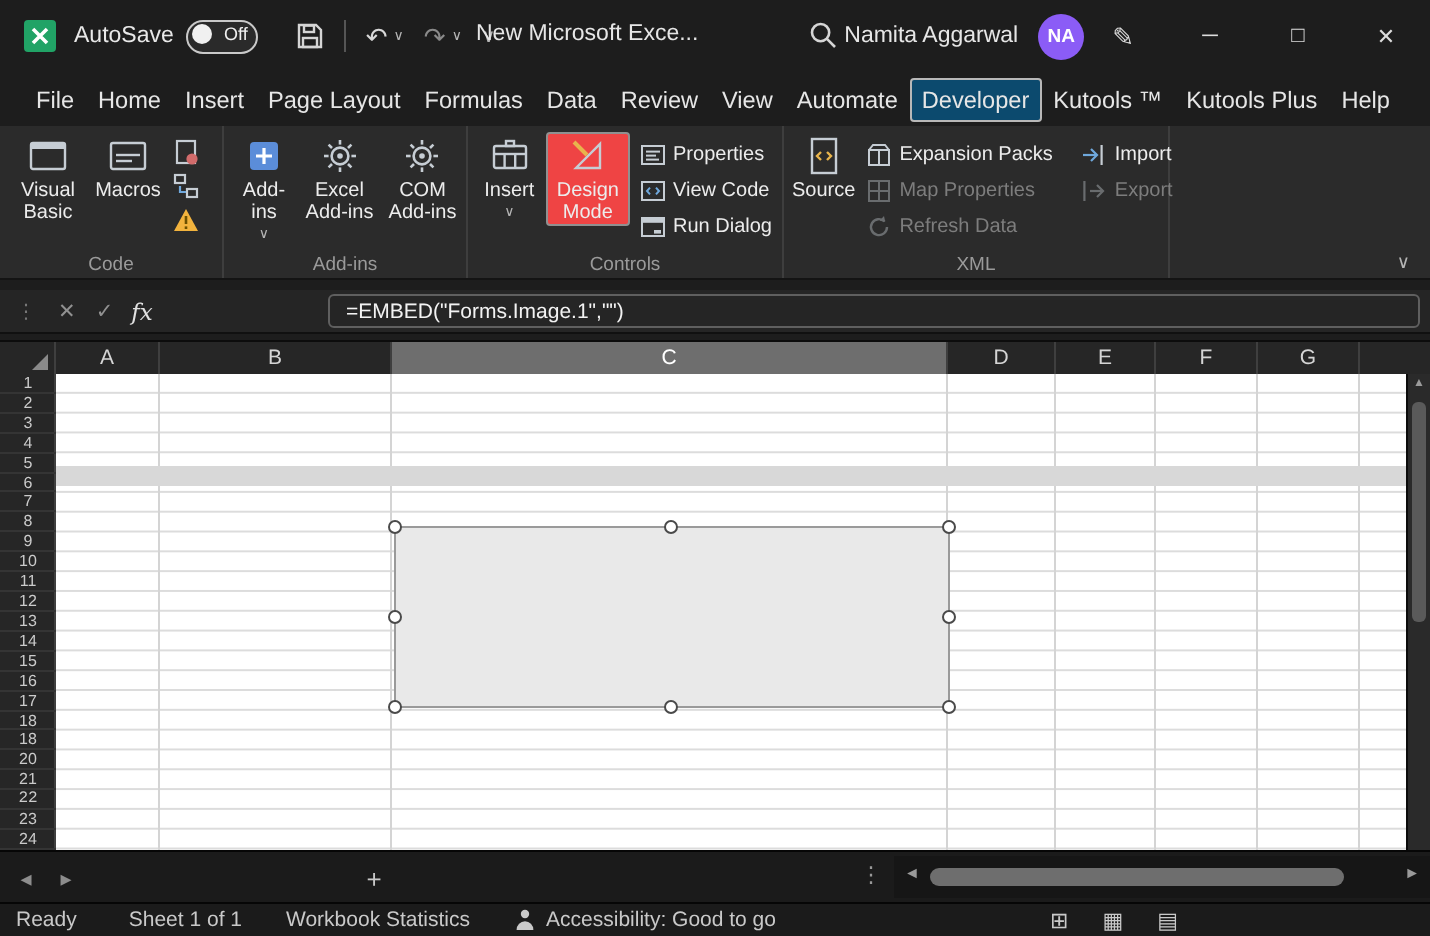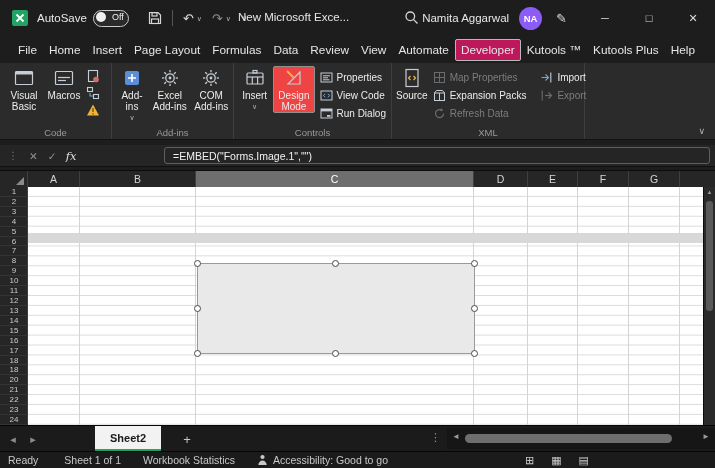--- a/index.html
+++ b/index.html
@@ -23,21 +23,21 @@
   #win-title{position:absolute;left:238px;top:11px;font-size:11.5px;color:#e6e6e6;white-space:nowrap;}
   #tb-search{position:absolute;left:404px;top:10px;}
   .tb-right{position:absolute;right:0;top:0;height:36px;display:flex;align-items:center;}
   .username{font-size:11.5px;color:#e6e6e6;margin-right:10px;}
   .avatar{width:23px;height:23px;border-radius:50%;background:#4E8D6E;color:#fff;font-size:9.5px;font-weight:bold;display:flex;align-items:center;justify-content:center;margin-right:14px;}
   .pen{font-size:13px;color:#d8d8d8;margin-right:16px;}
   .winbtn{width:44px;height:36px;display:flex;align-items:center;justify-content:center;color:#dcdcdc;font-size:11px;}
   
   #menubar{position:absolute;left:0;top:36px;width:715px;height:27px;background:#1d1d1d;display:flex;align-items:center;padding-left:12px;box-sizing:border-box;overflow:hidden;}
   .tab{font-size:11.8px;color:#e6e6e6;padding:4px 6px;white-space:nowrap;}
-  .tab.active{background:#be185d;border:1px solid #b8b8b8;border-radius:2px;padding:3px 5px;}
+  .tab.active{background:#0c4a6e;border:1px solid #b8b8b8;border-radius:2px;padding:3px 5px;}
   .tab.contextual{margin-left:8px;font-weight:bold;}
   
   #ribbon{position:absolute;left:0;top:63px;width:715px;height:77px;background:#2b2b2b;border-bottom:1px solid #141414;box-sizing:border-box;}
   .rgroup{position:absolute;top:0;height:76px;border-right:1px solid #3e3e3e;box-sizing:border-box;}
   .glabel{position:absolute;bottom:1px;left:0;width:100%;text-align:center;font-size:9.5px;color:#9a9a9a;}
   .rg-content{display:flex;align-items:flex-start;padding:3px 2px 0 4px;gap:2px;height:60px;}
   .bigbtn{display:flex;flex-direction:column;align-items:center;padding-top:2px;gap:2px;border-radius:2px;box-sizing:border-box;}
   .bb-label{font-size:10px;line-height:11px;color:#ececec;text-align:center;}
   .bigbtn.active{background:#ef4444;border:1px solid #909090;padding-top:1px;}
   .sstack{display:flex;flex-direction:column;gap:1px;margin-top:3px;}
@@ -345,43 +345,43 @@
       <div class="bigbtn" style="width:38px;">
         <span>
             <svg width="20" height="20" viewBox="0 0 20 20">
               <rect x="4" y="1.5" width="12" height="17" fill="none" stroke="#c6cdd4" stroke-width="1.2"></rect>
               <path d="M8.5 8 L6.5 10 L8.5 12 M11.5 8 L13.5 10 L11.5 12" fill="none" stroke="#E8B44C" stroke-width="1.2"></path>
             </svg>
           </span>
         <span class="bb-label">Source</span>
       </div>
       <div class="sstack">
+        <div class="smallbtn">
+          <span>
+              <svg width="13" height="13" viewBox="0 0 13 13">
+                <g fill="none" stroke="#c6cdd4" stroke-width="1">
+                  <rect x="1.5" y="4" width="10" height="7.5"></rect>
+                  <path d="M1.5 4 L3.5 1.5 H9.5 L11.5 4"></path>
+                  <line x1="6.5" y1="4" x2="6.5" y2="11.5"></line>
+                </g>
+              </svg>
+            </span>
+          <span>Expansion Packs</span>
+        </div>
         <div class="smallbtn disabled">
           <span>
               <svg width="13" height="13" viewBox="0 0 13 13">
                 <g fill="none" stroke="#c6cdd4" stroke-width="1">
                   <rect x="1.5" y="1.5" width="10" height="10"></rect>
                   <line x1="1.5" y1="6.5" x2="11.5" y2="6.5"></line>
                   <line x1="6.5" y1="1.5" x2="6.5" y2="11.5"></line>
                 </g>
               </svg>
             </span>
           <span>Map Properties</span>
-        </div>
-        <div class="smallbtn">
-          <span>
-              <svg width="13" height="13" viewBox="0 0 13 13">
-                <g fill="none" stroke="#c6cdd4" stroke-width="1">
-                  <rect x="1.5" y="4" width="10" height="7.5"></rect>
-                  <path d="M1.5 4 L3.5 1.5 H9.5 L11.5 4"></path>
-                  <line x1="6.5" y1="4" x2="6.5" y2="11.5"></line>
-                </g>
-              </svg>
-            </span>
-          <span>Expansion Packs</span>
         </div>
         <div class="smallbtn disabled">
           <span>
               <svg width="13" height="13" viewBox="0 0 13 13">
                 <path d="M10.5 6.5 a4 4 0 1 1 -1.2-2.8" fill="none" stroke="#c6cdd4" stroke-width="1.2"></path>
                 <path d="M9 1 L9.6 3.9 L6.8 3.4 Z" fill="#c6cdd4"></path>
               </svg>
             </span>
           <span>Refresh Data</span>
         </div>
@@ -495,21 +495,20 @@
   </div>
   <div id="vscroll">
     <span class="arr" style="top:2px;">▲</span>
     <div id="vthumb"></div>
   </div>
 </div>
 
 <div id="sheetbar">
   <span class="snav" style="left:4px;">◂</span>
   <span class="snav" style="left:24px;">▸</span>
-  <div id="sheet-tab" style="border-bottom-color: rgb(31, 164, 99);">Sheet2</div>
   <span id="add-sheet">+</span>
   <span id="sheet-dots">⋮</span>
   <div id="hscroll">
     <span class="arr" style="left:5px;">◄</span>
     <div id="hthumb"></div>
     <span class="arr" style="right:5px;">►</span>
   </div>
 </div>
 
 <div id="statusbar">

